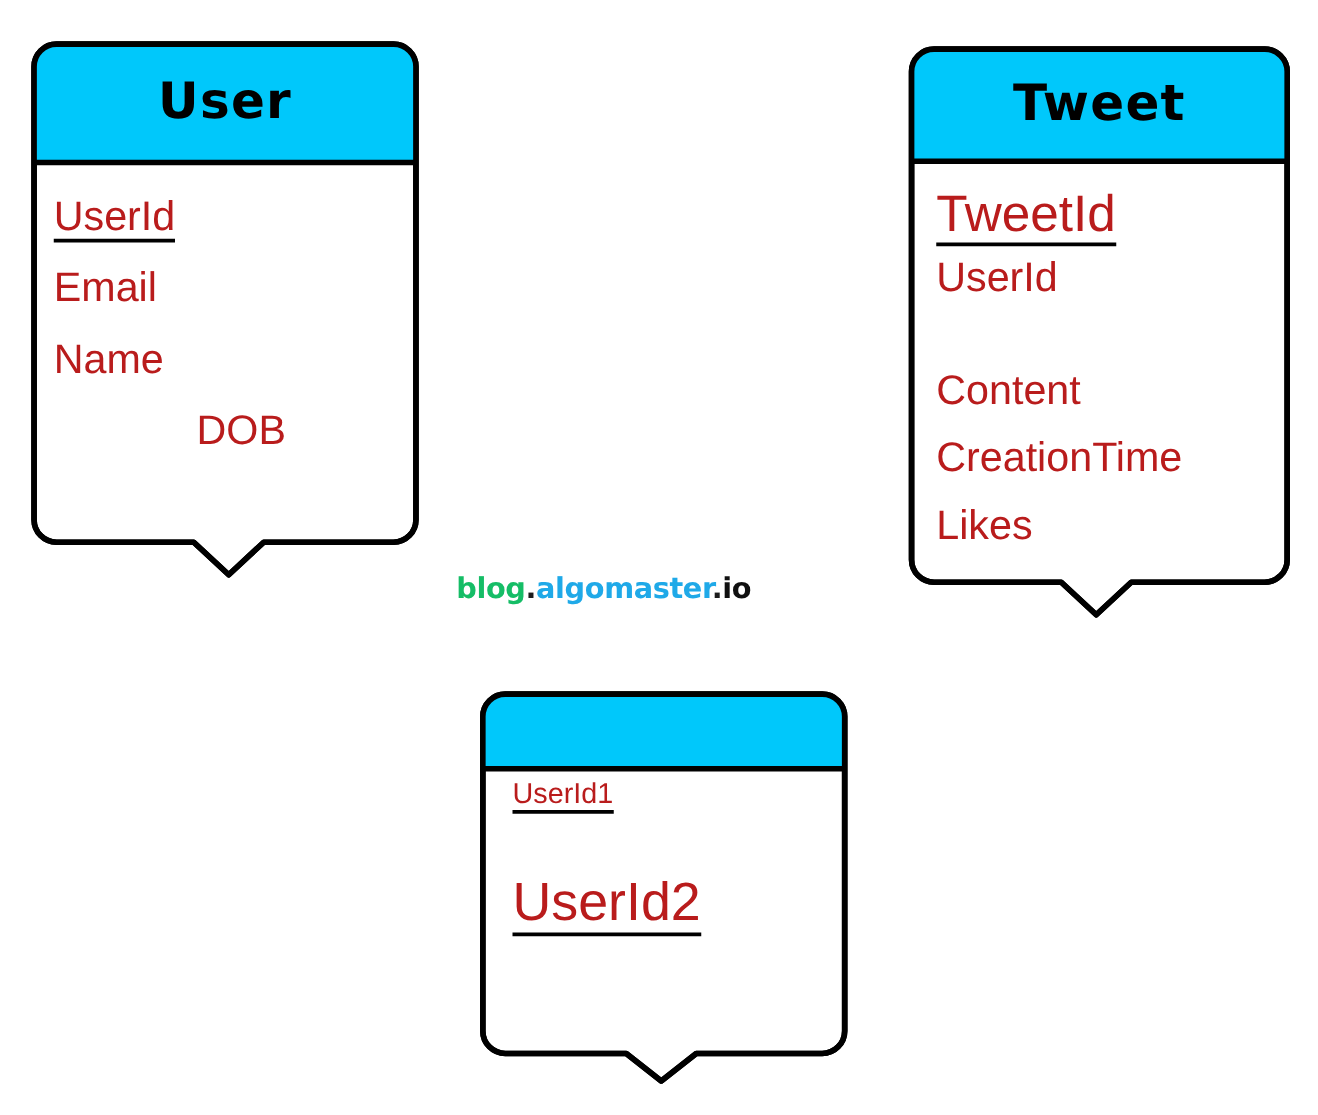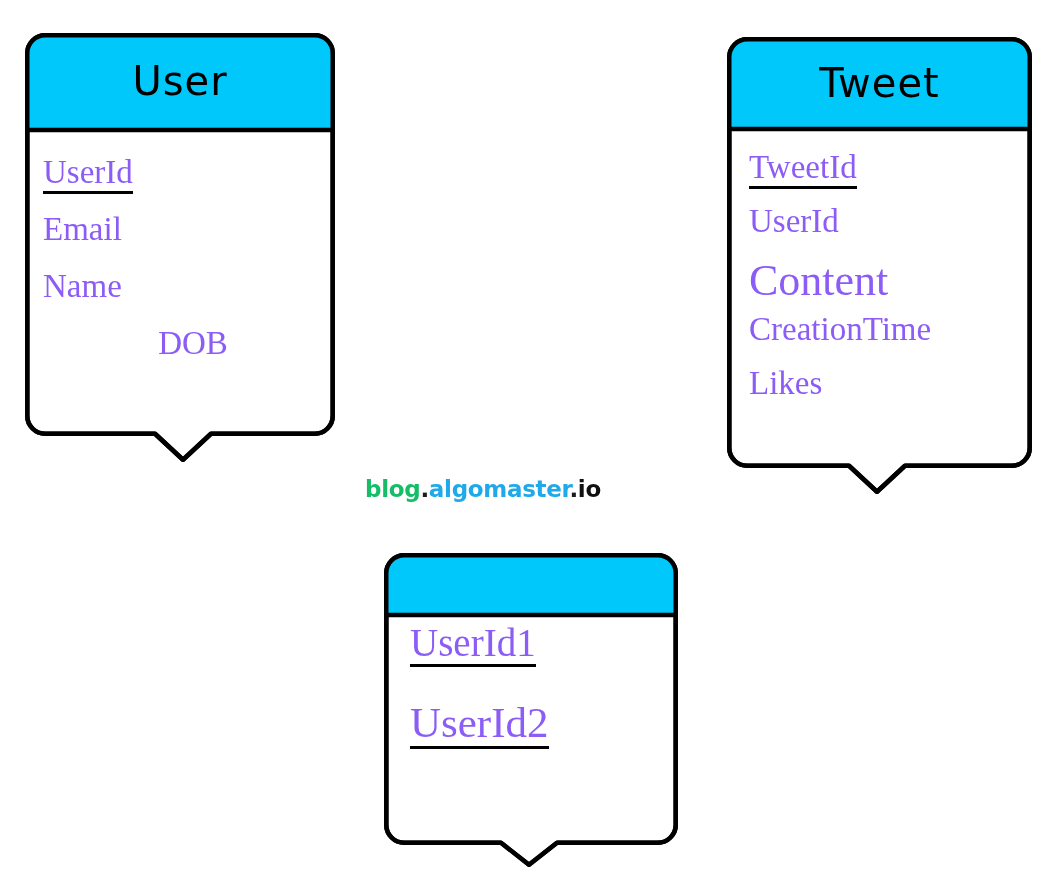--- a/index.html
+++ b/index.html
@@ -36,35 +36,35 @@
     bottom: 0;
     box-sizing: border-box;
   }
   .entity-title {
     position: absolute;
     left: 0;
     right: 0;
     text-align: center;
     color: #000000;
     font-family: "DejaVu Sans", sans-serif;
-    font-weight: 400;
+    font-weight: 700;
     letter-spacing: 1px;
     white-space: nowrap;
   }
   .fields {
     position: absolute;
     left: 0;
     right: 0;
     margin: 0;
     padding: 0;
     list-style: none;
   }
   .field {
-    color: #8b5cf6;
-    font-family: Liberation Serif, serif;
+    color: #b91c1c;
+    font-family: Liberation Sans, sans-serif;
     font-weight: 400;
     white-space: nowrap;
     line-height: 1;
   }
   .field > span {
     display: inline-block;
     padding-bottom: 2px;
   }
   .field.pk > span {
     border-bottom: 3px solid #000000;
@@ -109,36 +109,36 @@
     <div class="entity" style="left: 727px; top: 37px; width: 305px; height: 431px;">
       <svg class="entity-svg" width="305" height="461.5">
         <path d="M 20.25 2.25 H 284.75 A 18 18 0 0 1 302.75 20.25 V 410.75 A 18 18 0 0 1 284.75 428.75 H 178 L 150 454.75 L 122 428.75 H 20.25 A 18 18 0 0 1 2.25 410.75 V 20.25 A 18 18 0 0 1 20.25 2.25 Z" fill="#ffffff" stroke="#000000" stroke-width="4.5" stroke-linejoin="round"></path>
         <path d="M 2.25 92 V 20.25 A 18 18 0 0 1 20.25 2.25 H 284.75 A 18 18 0 0 1 302.75 20.25 V 92 Z" fill="#00c8fb" stroke="none"></path>
         <line x1="2.25" x2="302.75" y1="92" y2="92" stroke="#000000" stroke-width="4.5"></line>
         <path d="M 20.25 2.25 H 284.75 A 18 18 0 0 1 302.75 20.25 V 410.75 A 18 18 0 0 1 284.75 428.75 H 178 L 150 454.75 L 122 428.75 H 20.25 A 18 18 0 0 1 2.25 410.75 V 20.25 A 18 18 0 0 1 20.25 2.25 Z" fill="none" stroke="#000000" stroke-width="4.5" stroke-linejoin="round"></path>
       </svg>
       <div class="entity-inner">
         <div class="entity-title" style="font-size: 40px; line-height: 92px; top: 0px; height: 92px;">Tweet</div>
         <ul class="fields" style="top: 114px; padding-left: 22px;">
-          <li class="field pk" style="font-size: 33px; height: 54px; padding-left: 0px;"><span>TweetId</span></li>
+          <li class="field pk" style="font-size: 41px; height: 54px; padding-left: 0px;"><span>TweetId</span></li>
           <li class="field" style="font-size: 33px; height: 54px; padding-left: 0px;"><span>UserId</span></li>
-          <li class="field" style="font-size: 44px; height: 54px; padding-left: 0px;"><span>Content</span></li>
+          <li class="field" style="font-size: 33px; height: 54px; padding-left: 0px; margin-top: 36px;"><span>Content</span></li>
           <li class="field" style="font-size: 33px; height: 54px; padding-left: 0px;"><span>CreationTime</span></li>
           <li class="field" style="font-size: 33px; height: 54px; padding-left: 0px;"><span>Likes</span></li>
         </ul>
       </div>
     </div>
     <div class="entity" style="left: 384px; top: 553px; width: 294px; height: 292px;">
       <svg class="entity-svg" width="294" height="318.5">
         <path d="M 20.25 2.25 H 273.75 A 18 18 0 0 1 291.75 20.25 V 271.75 A 18 18 0 0 1 273.75 289.75 H 173 L 145 311.75 L 117 289.75 H 20.25 A 18 18 0 0 1 2.25 271.75 V 20.25 A 18 18 0 0 1 20.25 2.25 Z" fill="#ffffff" stroke="#000000" stroke-width="4.5" stroke-linejoin="round"></path>
         <path d="M 2.25 62 V 20.25 A 18 18 0 0 1 20.25 2.25 H 273.75 A 18 18 0 0 1 291.75 20.25 V 62 Z" fill="#00c8fb" stroke="none"></path>
         <line x1="2.25" x2="291.75" y1="62" y2="62" stroke="#000000" stroke-width="4.5"></line>
         <path d="M 20.25 2.25 H 273.75 A 18 18 0 0 1 291.75 20.25 V 271.75 A 18 18 0 0 1 273.75 289.75 H 173 L 145 311.75 L 117 289.75 H 20.25 A 18 18 0 0 1 2.25 271.75 V 20.25 A 18 18 0 0 1 20.25 2.25 Z" fill="none" stroke="#000000" stroke-width="4.5" stroke-linejoin="round"></path>
       </svg>
       <div class="entity-inner">
         <ul class="fields" style="top: 70px; padding-left: 26px;">
-          <li class="field pk" style="font-size: 39px; height: 78px; padding-left: 0px;"><span>UserId1</span></li>
+          <li class="field pk" style="font-size: 23px; height: 78px; padding-left: 0px;"><span>UserId1</span></li>
           <li class="field pk" style="font-size: 43px; height: 78px; padding-left: 0px;"><span>UserId2</span></li>
         </ul>
       </div>
     </div>
-    <div id="watermark" style="left: 365px; top: 476px;"><span class="wm-blog" style="color: rgb(21, 189, 102);">blog</span><span class="wm-dot1" style="color: rgb(28, 28, 28);">.</span><span class="wm-algomaster" style="color: rgb(31, 169, 232);">algomaster</span><span class="wm-dot2" style="color: rgb(28, 28, 28);">.</span><span class="wm-io" style="color: rgb(16, 16, 16);">io</span></div>
+    <div id="watermark" style="left: 365px; top: 458px;"><span class="wm-blog" style="color: rgb(21, 189, 102);">blog</span><span class="wm-dot1" style="color: rgb(28, 28, 28);">.</span><span class="wm-algomaster" style="color: rgb(31, 169, 232);">algomaster</span><span class="wm-dot2" style="color: rgb(28, 28, 28);">.</span><span class="wm-io" style="color: rgb(16, 16, 16);">io</span></div>
   </div>
 
 </body></html>

